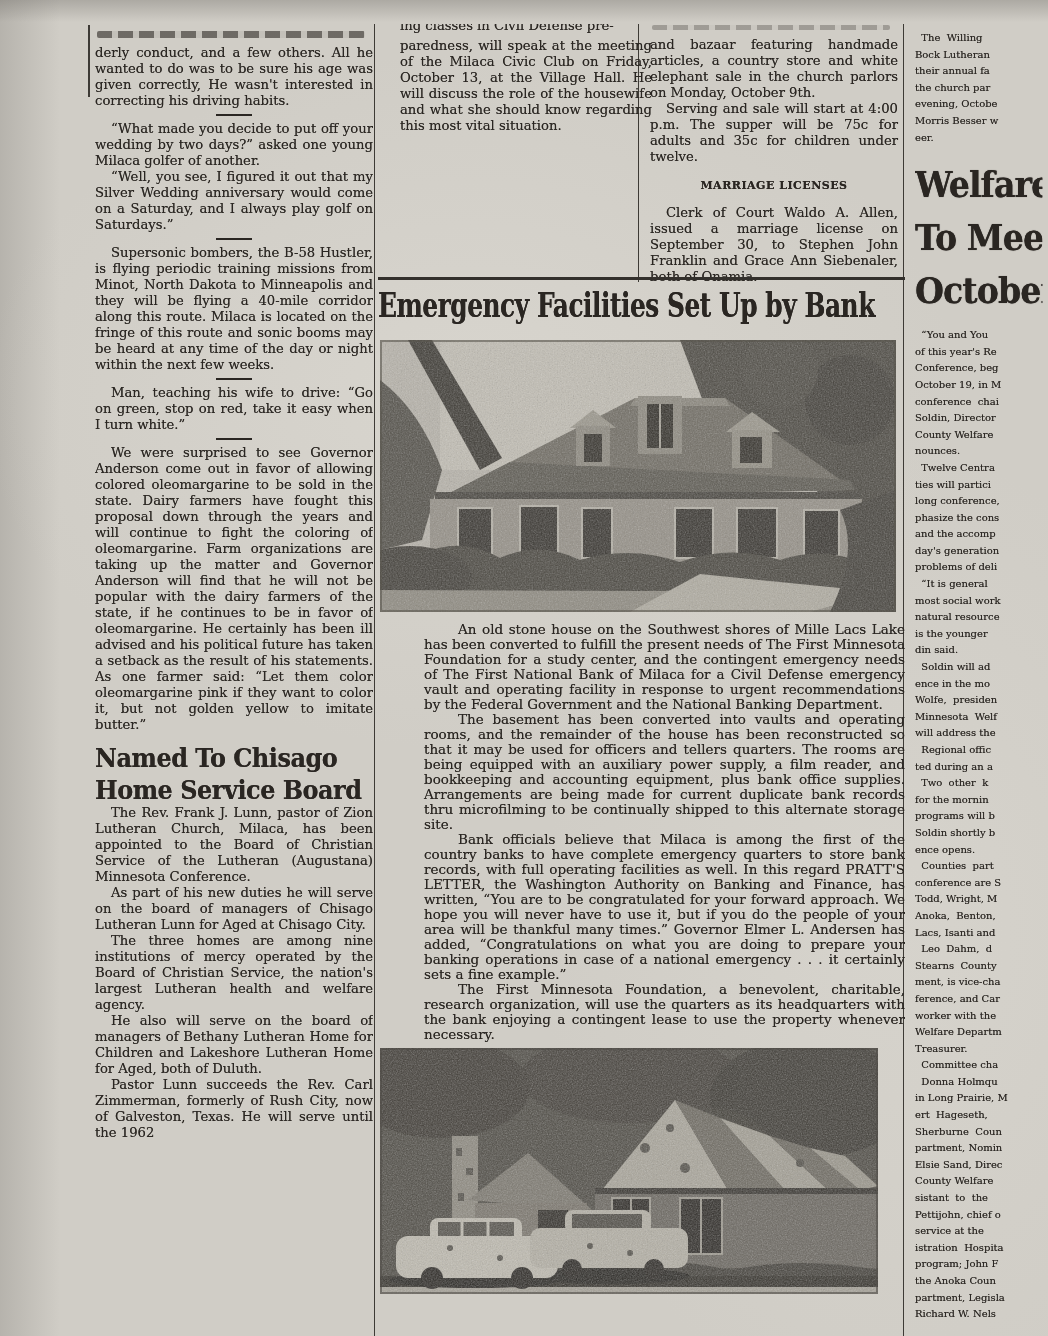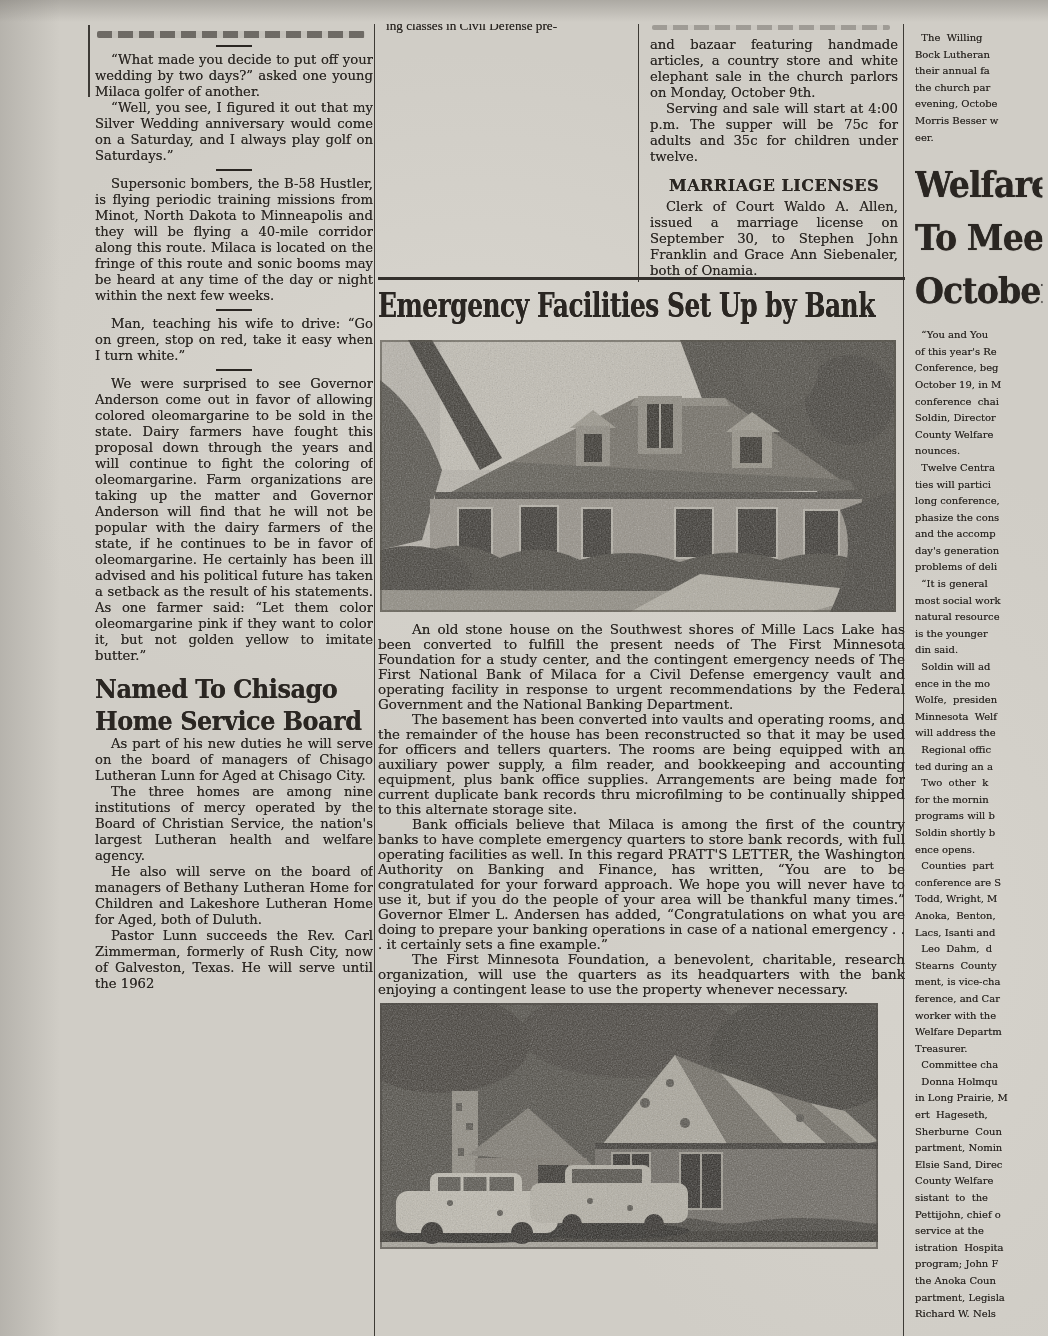--- a/index.html
+++ b/index.html
@@ -20,39 +20,39 @@
   .ind  { text-indent:16px; }
   .sep { display:flex; justify-content:center; margin:5px 0; }
   .sep span { width:36px; border-top:2px solid #2a2622; }
   .smudge { height:7px; margin:1px 8px 7px 2px; border-radius:2px; opacity:.7;
     background:repeating-linear-gradient(90deg,#44403b 0 15px, rgba(68,64,59,.12) 15px 21px); }
   .smudge.light { opacity:.35; height:5px; }
   .cliptop { height:11px; overflow:hidden; margin-bottom:3px; }
   .cliptop p { margin-top:-6px; }
 
   .col1 { left:95px;  top:30px; width:278px; height:1306px; overflow:hidden; }
-  .col2 { left:386px; top:24px; width:252px;font-family:Liberation Serif, serif; }
+  .col2 { left:400px; top:24px; width:252px; }
   .col3 { left:650px; top:24px; width:248px; }
   .col4 { left:915px; top:30px; width:134px; height:1300px; overflow:hidden; }
 
   h2.chisago { font-size:24px; line-height:29px; margin:8px 0 6px; letter-spacing:-.5px;
     transform:scaleY(1.12); transform-origin:left top; text-shadow:0 0 .5px rgba(42,38,34,.8); }
-  h3.marriage { text-align:center; font-size:16px; letter-spacing:.5px; margin:13px 0 5px;
+  h3.marriage { text-align:center; font-size:11px; letter-spacing:.5px; margin:13px 0 11px;
     text-shadow:0 0 .5px rgba(42,38,34,.8); }
 
   .bank { position:absolute; left:378px; top:277px; width:527px; }
   .hrule { height:3px; background:#33302c; margin-bottom:6px; }
   h1.bank-headline { font-size:27px; margin:2px 0 16px; white-space:nowrap; letter-spacing:-.5px;
     height:38px; transform:scale(.92,1.22); transform-origin:left top;
     text-shadow:0 0 .6px rgba(30,27,24,.9); }
   .photo { display:block; margin:0 0 10px 2px; }
   .photo2 { margin-top:6px; }
   .bankp { font-size:13.5px; line-height:15px; text-align:justify; margin:0;
     text-shadow:0 0 .4px rgba(42,38,34,.65); }
-  .bankp.bind { text-indent:34px; }
+  .bankp.bind { text-indent:34px;margin-left:46px; }
 
   .lines { white-space:pre; overflow:hidden; text-shadow:0 0 .4px rgba(42,38,34,.65); }
   .col4 .small { font-size:10px; line-height:16.6px; }
   .welfare { font-size:35px; font-weight:bold; line-height:53px; letter-spacing:-1px;
     margin:12px 0 10px; transform:scaleX(.95); transform-origin:left top;
     text-shadow:0 0 .7px rgba(30,27,24,.9); }
 
   .vrule { position:absolute; width:1px; background:#3d3a35; }
   .vrule.d1 { left:374px; top:24px; height:1312px; }
   .vrule.d2 { left:638px; top:24px; height:258px; }
@@ -64,48 +64,51 @@
 
 <div class="page">
 
   <div class="vrule edge"></div>
   <div class="vrule d1"></div>
   <div class="vrule d2"></div>
   <div class="vrule d3"></div>
 
   <section class="col col1">
     <div class="smudge"></div>
+    <p>derly conduct, and a few others. All he wanted to do was to be sure his age was given correctly, He wasn't interested in correcting his driving habits.</p>
     <div class="sep">
         <span></span>
       </div>
     <p class="ind">“What made you decide to put off your wedding by two days?” asked one young Milaca golfer of another.</p>
     <p class="ind">“Well, you see, I figured it out that my Silver Wedding anniversary would come on a Saturday, and I always play golf on Saturdays.”</p>
     <div class="sep">
         <span></span>
       </div>
     <p class="ind">Supersonic bombers, the B-58 Hustler, is flying periodic training missions from Minot, North Dakota to Minneapolis and they will be flying a 40-mile corridor along this route. Milaca is located on the fringe of this route and sonic booms may be heard at any time of the day or night within the next few weeks.</p>
     <div class="sep">
         <span></span>
       </div>
     <p class="ind">Man, teaching his wife to drive: “Go on green, stop on red, take it easy when I turn white.”</p>
     <div class="sep">
         <span></span>
       </div>
     <p class="ind">We were surprised to see Governor Anderson come out in favor of allowing colored oleomargarine to be sold in the state. Dairy farmers have fought this proposal down through the years and will continue to fight the coloring of oleomargarine. Farm organizations are taking up the matter and Governor Anderson will find that he will not be popular with the dairy farmers of the state, if he continues to be in favor of oleomargarine. He certainly has been ill advised and his political future has taken a setback as the result of his statements. As one farmer said: “Let them color oleomargarine pink if they want to color it, but not golden yellow to imitate butter.”</p>
     <h2 class="chisago">Named To Chisago Home Service Board</h2>
+    <p class="ind">The Rev. Frank J. Lunn, pastor of Zion Lutheran Church, Milaca, has been appointed to the Board of Christian Service of the Lutheran (Augustana) Minnesota Conference.</p>
     <p class="ind">As part of his new duties he will serve on the board of managers of Chisago Lutheran Lunn for Aged at Chisago City.</p>
     <p class="ind">The three homes are among nine institutions of mercy operated by the Board of Christian Service, the nation's largest Lutheran health and welfare agency.</p>
     <p class="ind">He also will serve on the board of managers of Bethany Lutheran Home for Children and Lakeshore Lutheran Home for Aged, both of Duluth.</p>
     <p class="ind">Pastor Lunn succeeds the Rev. Carl Zimmerman, formerly of Rush City, now of Galveston, Texas. He will serve until the 1962</p>
   </section>
 
   <section class="col col2">
     <div class="cliptop">
       <p>ing classes in Civil Defense pre-</p>
     </div>
+    <p>paredness, will speak at the meeting of the Milaca Civic Club on Friday, October 13, at the Village Hall. He will discuss the role of the housewife and what she should know regarding this most vital situation.</p>
   </section>
 
   <section class="col col3">
     <div class="smudge light"></div>
     <p>and bazaar featuring handmade articles, a country store and white elephant sale in the church parlors on Monday, October 9th.</p>
     <p class="ind">Serving and sale will start at 4:00 p.m. The supper will be 75c for adults and 35c for children under twelve.</p>
     <h3 class="marriage">MARRIAGE LICENSES</h3>
     <p class="ind">Clerk of Court Waldo A. Allen, issued a marriage license on September 30, to Stephen John Franklin and Grace Ann Siebenaler, both of Onamia.</p>
   </section>
 

